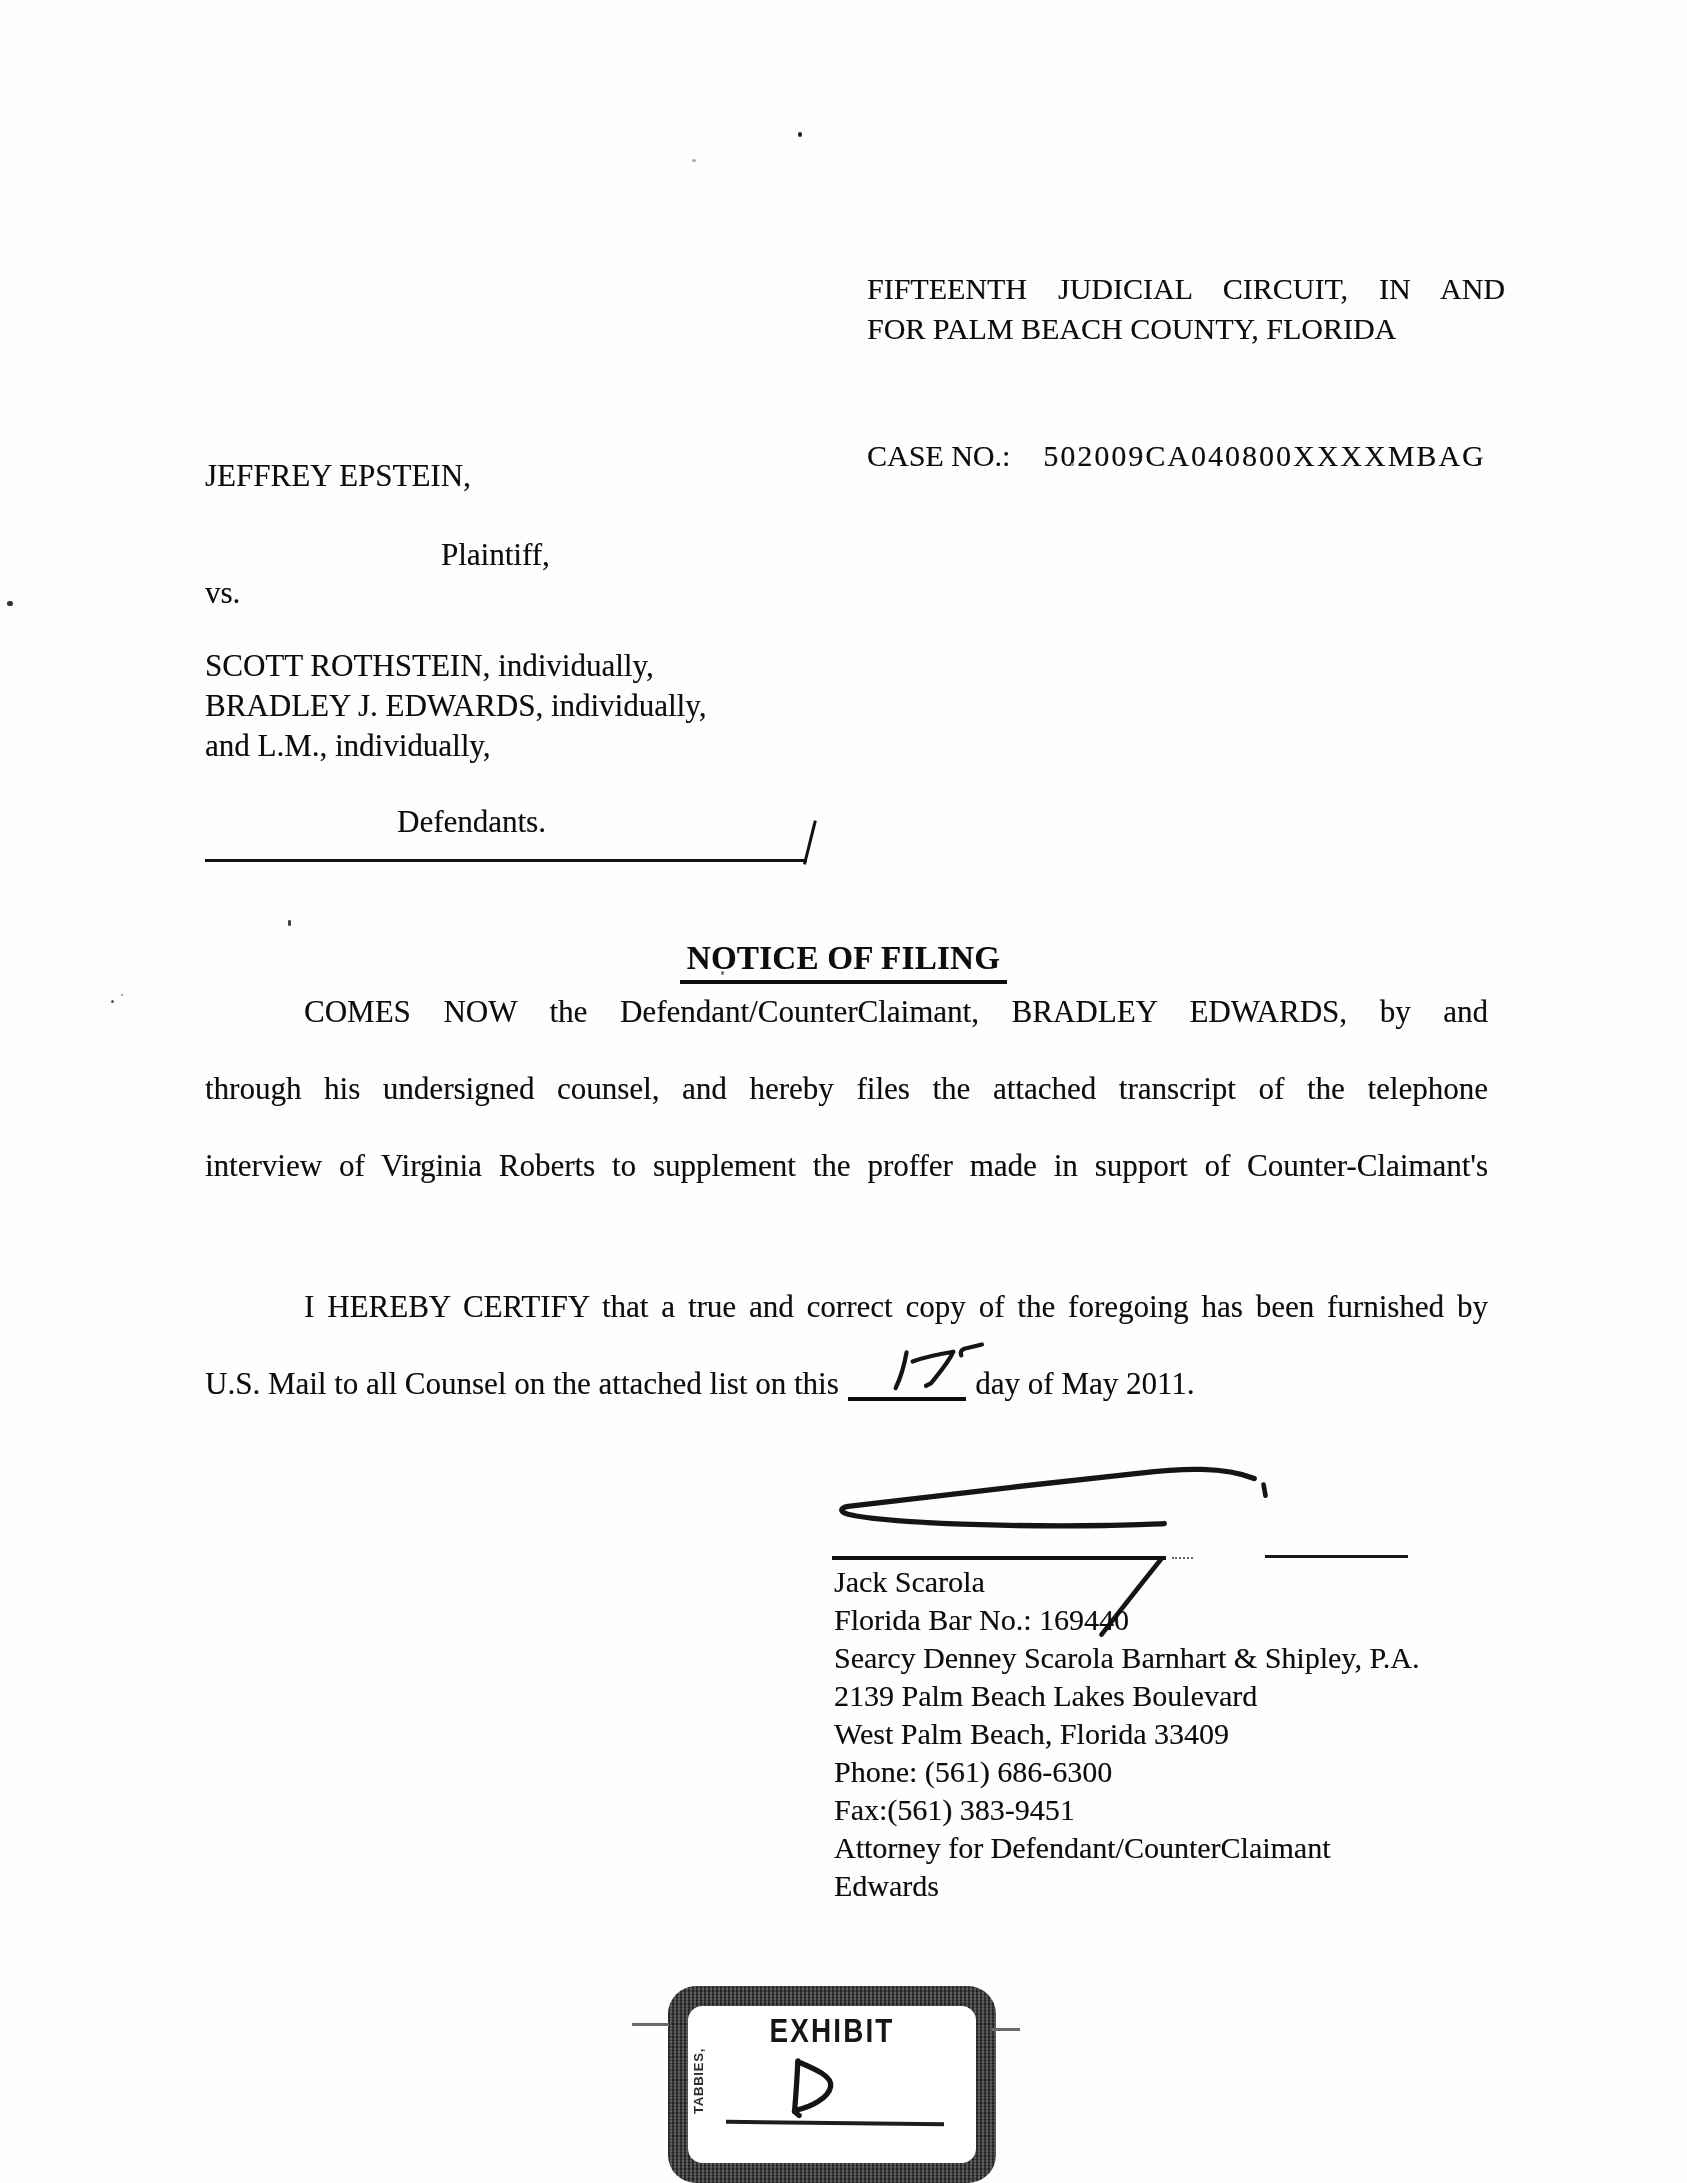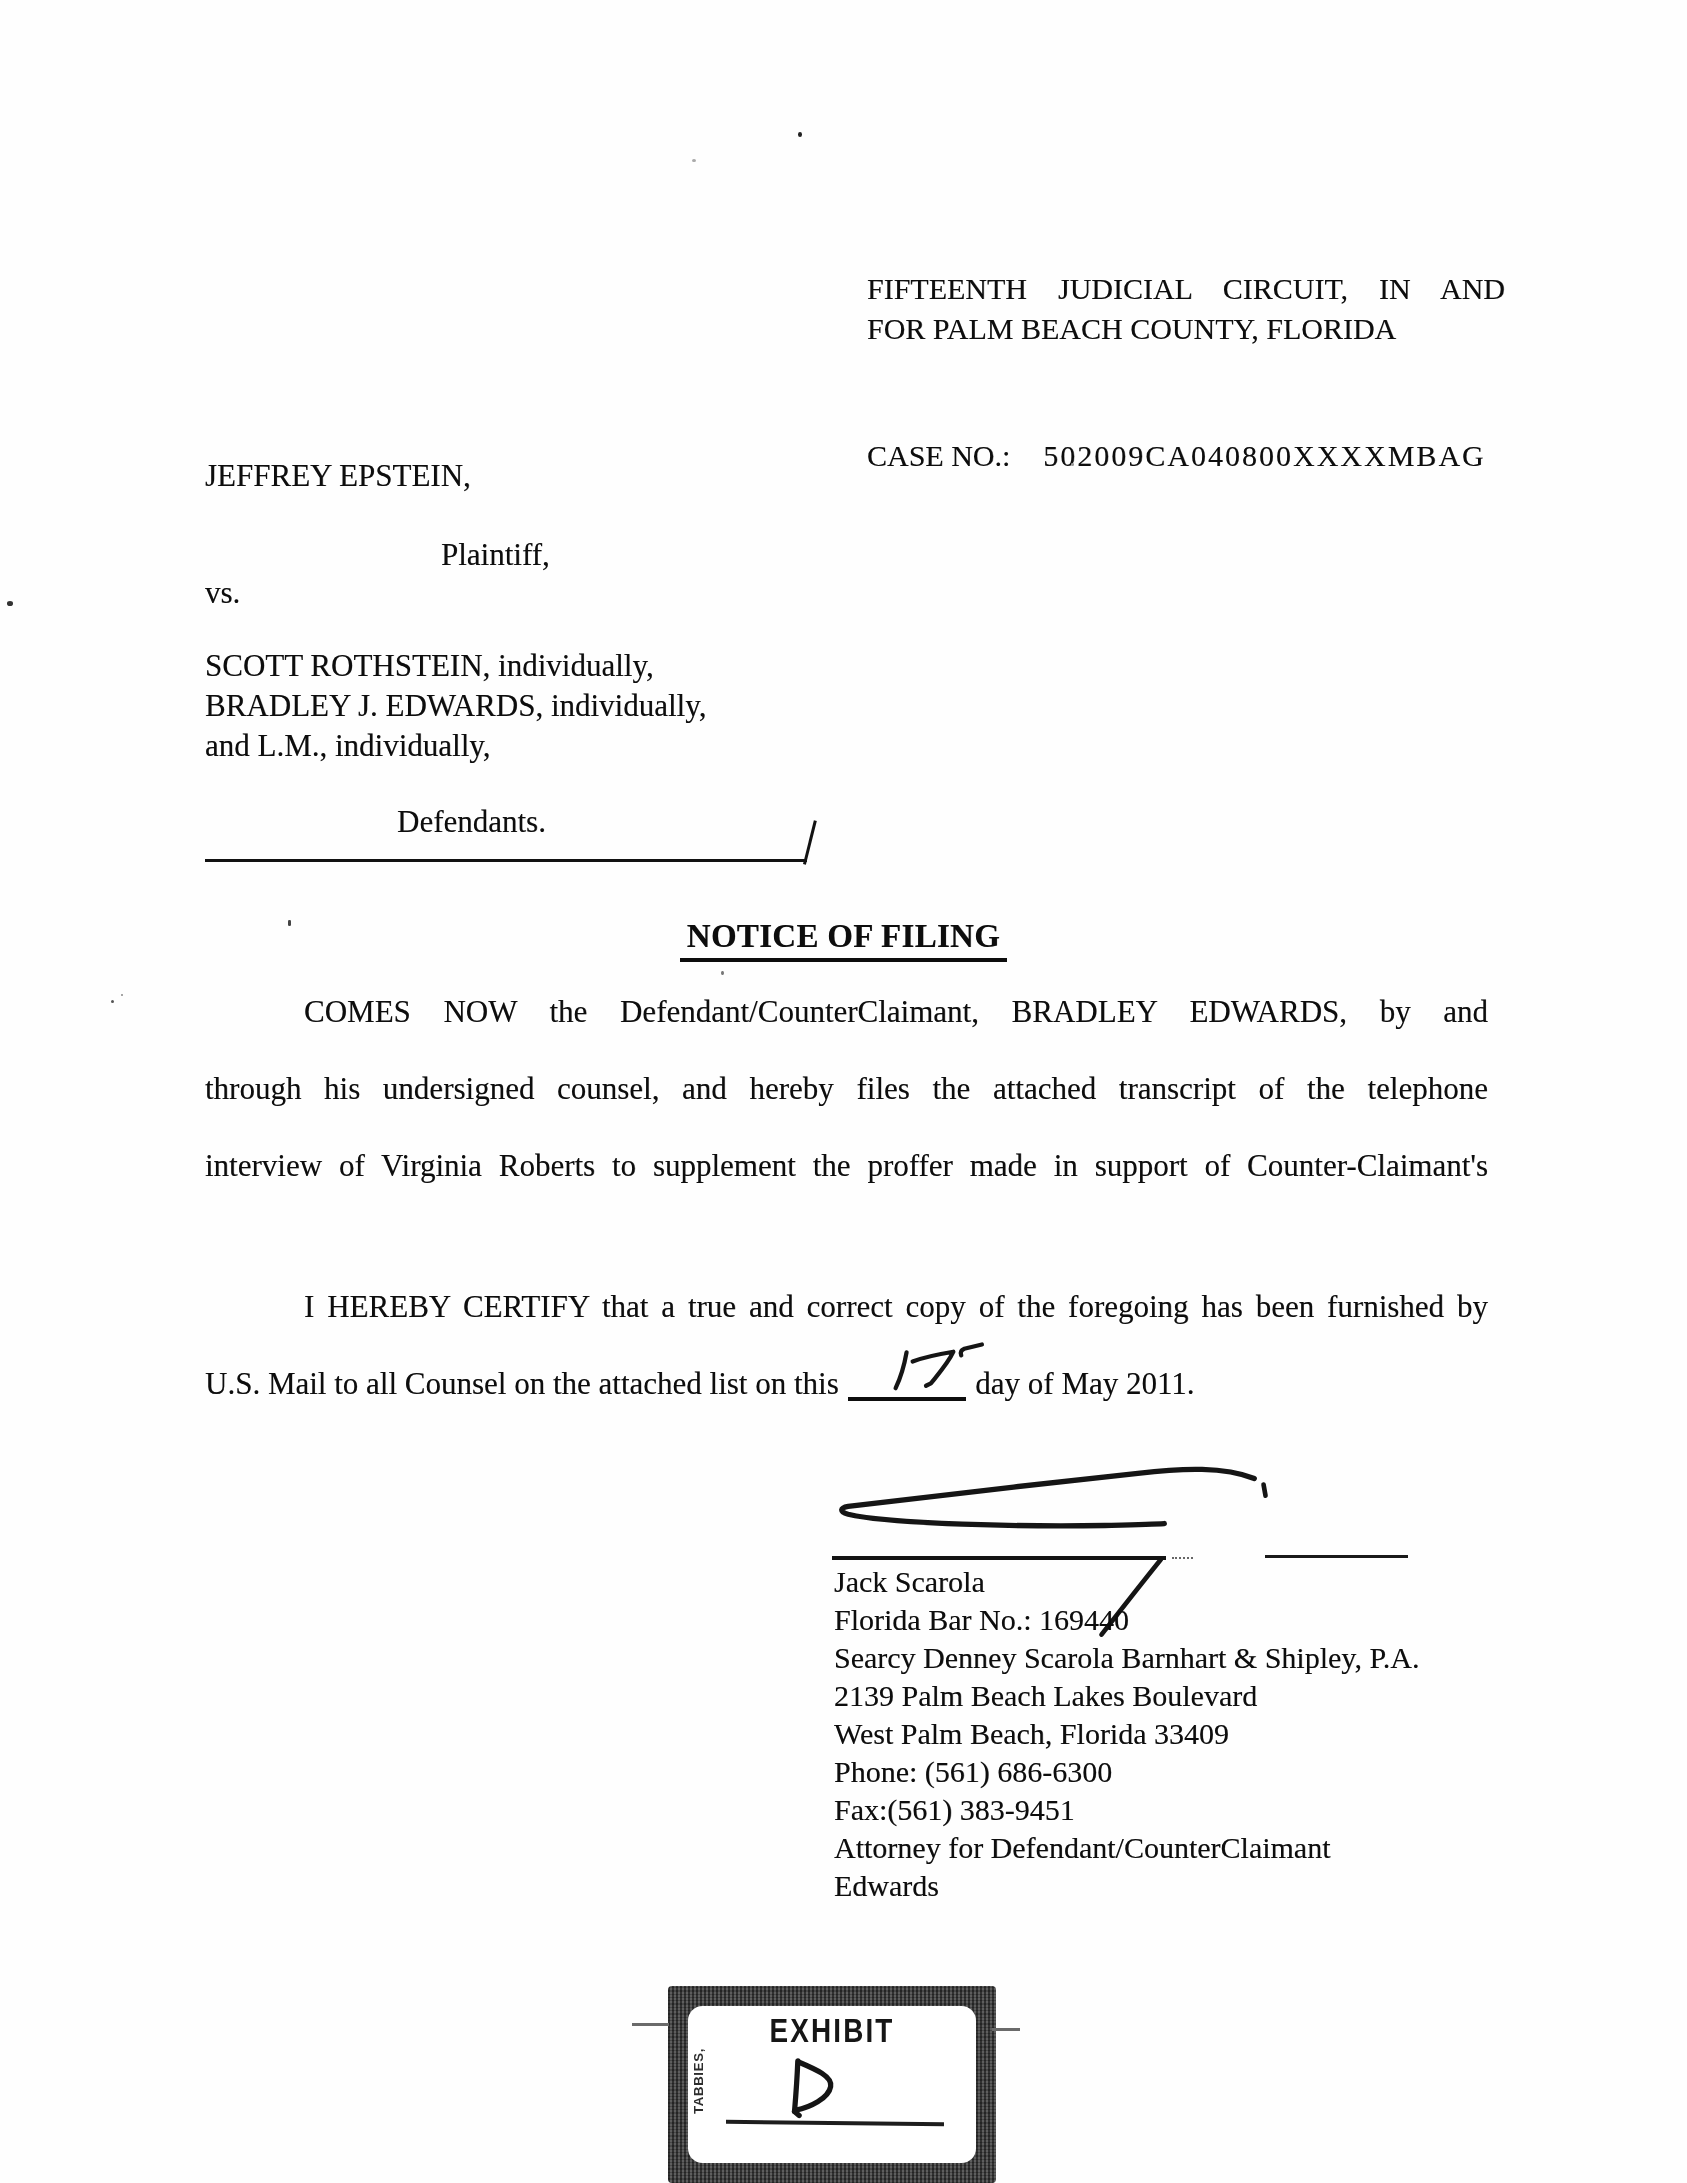--- a/index.html
+++ b/index.html
@@ -18,41 +18,41 @@
   .case-val{margin-left:33px;letter-spacing:2px;}
   
   .plaintiff-name{left:205px;top:457px;}
   .plaintiff-role{left:402px;top:536px;margin-left:39px;}
   .versus{left:205px;top:574px;}
   .defendants{left:205px;top:646px;font-size:31px;line-height:40px;}
   .defendants-role{left:397px;top:803px;}
   .party-divider{left:205px;top:859px;width:602px;height:3.3px;background:#121212;}
   .divider-slash{left:803px;top:819px;width:3.3px;height:45px;background:#121212;transform:rotate(14deg);transform-origin:bottom left;}
   
-  .doc-title{left:202px;top:918px;width:1283px;text-align:center;}
+  .doc-title{left:202px;top:940px;width:1283px;text-align:center;}
   .title-text{font-size:33px;font-weight:bold;letter-spacing:0.3px;border-bottom:4.6px solid #0d0d0d;padding:0 6.6px 4px 6.6px;}
   
   .para1{left:205px;top:973px;width:1283px;font-size:31px;line-height:77px;}
   .certify{left:205px;top:1268px;width:1283px;font-size:31px;line-height:77px;}
   .indent{padding-left:99px;}
   .day-blank{
     display:inline-block;width:118px;height:33px;margin:0 9.3px;
     border-bottom:4.6px solid #0d0d0d;vertical-align:-7.3px;position:relative;
   }
   .day-svg{position:absolute;left:36px;bottom:-6.6px;width:146px;height:79px;overflow:visible;}
   .ink{fill:none;stroke:#151515;stroke-width:7;stroke-linecap:round;stroke-linejoin:round;}
   
   .sig-svg{left:827px;top:1436px;width:463px;height:265px;}
   .sig-line-1{left:832px;top:1556px;width:334px;height:4px;background:#131313;}
   .sig-dashes{left:1172px;top:1557px;width:21px;height:0;border-top:2.6px dotted #666;}
   .sig-line-2{left:1265px;top:1555px;width:143px;height:3.3px;background:#1a1a1a;}
   .sig-block{left:834px;top:1563px;font-size:30px;line-height:38px;white-space:nowrap;}
   
   .stamp{
-    left:668px;top:1986px;width:328px;height:197px;border-radius:4px;
+    left:668px;top:1986px;width:328px;height:197px;border-radius:28px;
     background:#474747;
     background-image:
       repeating-linear-gradient(90deg, rgba(20,20,20,0.55) 0 2px, rgba(120,120,120,0.25) 2px 4px),
       repeating-linear-gradient(0deg, rgba(30,30,30,0.4) 0 1.3px, rgba(140,140,140,0.2) 1.3px 3.3px);
   }
   .stamp-inner{position:absolute;left:20px;top:20px;right:20px;bottom:20px;background:#fff;border-radius:14.6px;}
   .exhibit-label{
     position:absolute;top:25px;left:0;right:0;text-align:center;
     font-family:"Liberation Sans","DejaVu Sans",sans-serif;
     font-size:34px;font-weight:bold;letter-spacing:2.6px;color:#161616;

